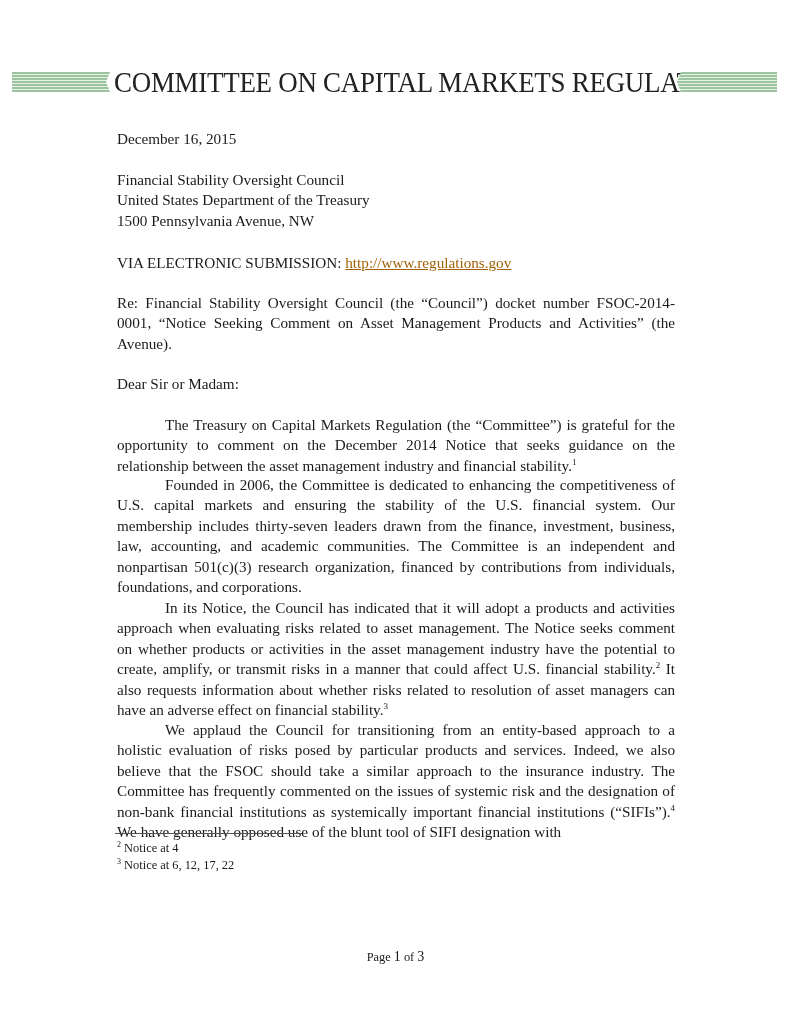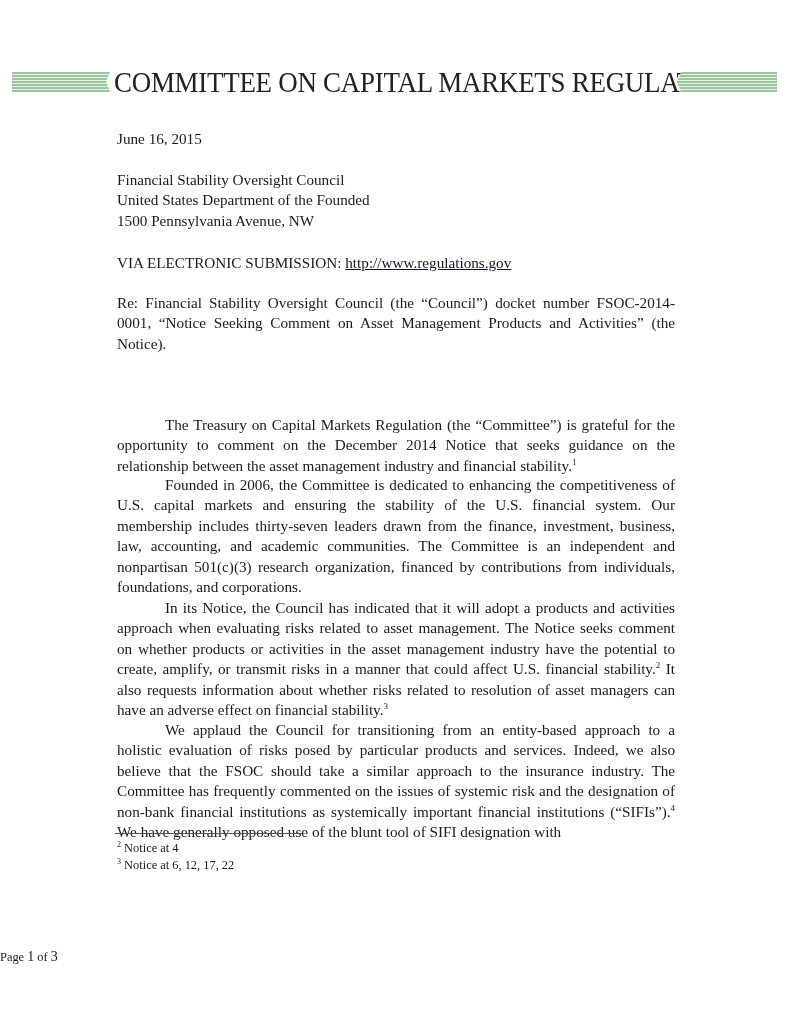--- a/index.html
+++ b/index.html
@@ -16,58 +16,59 @@
   .lh-title { position: absolute; left: 114px; top: 0px; width: 560px; text-align: center;
               font-size: 29px; letter-spacing: -0.3px; color: #222222; white-space: nowrap;
               transform: scaleX(0.93); transform-origin: left top; line-height: 32px; }
 
   
   .text { position: absolute; left: 117px; width: 558px; font-size: 15.2px; line-height: 20.4px; }
   .just { text-align: justify; }
   .indent { text-indent: 48px; }
   p { margin: 0; }
   b { font-weight: normal; }
-  a, .link { color: #0f172a; text-decoration: underline; }
+  a, .link { color: #a16207; text-decoration: underline; }
   sup { font-size: 9px; line-height: 0; vertical-align: 6px; }
 
   .footsep { position: absolute; left: 115px; top: 833px; width: 187px; height: 1px; background: #555; }
   .footnotes { position: absolute; left: 117px; top: 840px; width: 570px; font-size: 12.4px; line-height: 16.8px; }
   .footnotes sup { font-size: 8px; vertical-align: 5px; }
   .footnotes .fn { margin: 0; }
 
-  .pagenum { position: absolute; left: 0; width: 791px; top: 949px; text-align: left; font-size: 12.4px; }
+  .pagenum { position: absolute; left: 0; width: 791px; top: 949px; text-align: center; font-size: 12.4px; }
   .pagenum .big { font-size: 14px; }
 </style>
 </head>
 <body>
 
 <div class="page">
 
   <div class="letterhead">
     <div class="stripes left"></div>
     <div class="lh-title">COMMITTEE ON CAPITAL MARKETS REGULATION</div>
     <div class="stripes right"></div>
   </div>
 
-  <div class="text" style="top:129px;">June 16, 2015</div>
+  <div class="text" style="top:129px;">December 16, 2015</div>
 
   <div class="text" style="top:170px;">
     <p>Financial Stability Oversight Council</p>
-    <p>United States Department of the Founded</p>
+    <p>United States Department of the Treasury</p>
     <p>1500 Pennsylvania Avenue, NW</p>
   </div>
 
   <div class="text" style="top:253px;">
     <span>VIA ELECTRONIC SUBMISSION: </span><a class="link">http://www.regulations.gov</a>
   </div>
 
   <div class="text just" style="top:293px;">
-    <span>Re: Financial Stability Oversight Council (the “</span><b>Council</b><span>”) docket number FSOC-2014-0001, “Notice Seeking Comment on Asset Management Products and Activities” (the </span><b>Notice</b><span>).</span>
+    <span>Re: Financial Stability Oversight Council (the “</span><b>Council</b><span>”) docket number FSOC-2014-0001, “Notice Seeking Comment on Asset Management Products and Activities” (the </span><b>Avenue</b><span>).</span>
   </div>
 
+  <div class="text" style="top:374px;">Dear Sir or Madam:</div>
 
   <div class="text just indent" style="top:415px;">
     <span>The Treasury on Capital Markets Regulation (the “</span><b>Committee</b><span>”) is grateful for the opportunity to comment on the December 2014 Notice that seeks guidance on the relationship between the asset management industry and financial stability.</span><sup>1</sup>
   </div>
 
   <div class="text just indent" style="top:475px;">Founded in 2006, the Committee is dedicated to enhancing the competitiveness of U.S. capital markets and ensuring the stability of the U.S. financial system. Our membership includes thirty-seven leaders drawn from the finance, investment, business, law, accounting, and academic communities. The Committee is an independent and nonpartisan 501(c)(3) research organization, financed by contributions from individuals, foundations, and corporations.</div>
 
   <div class="text just indent" style="top:598px;">
     <span>In its Notice, the Council has indicated that it will adopt a products and activities approach when evaluating risks related to asset management. The Notice seeks comment on whether products or activities in the asset management industry have the potential to create, amplify, or transmit risks in a manner that could affect U.S. financial stability.</span><sup>2</sup><span>  It also requests information about whether risks related to resolution of asset managers can have an adverse effect on financial stability.</span><sup>3</sup>
   </div>

